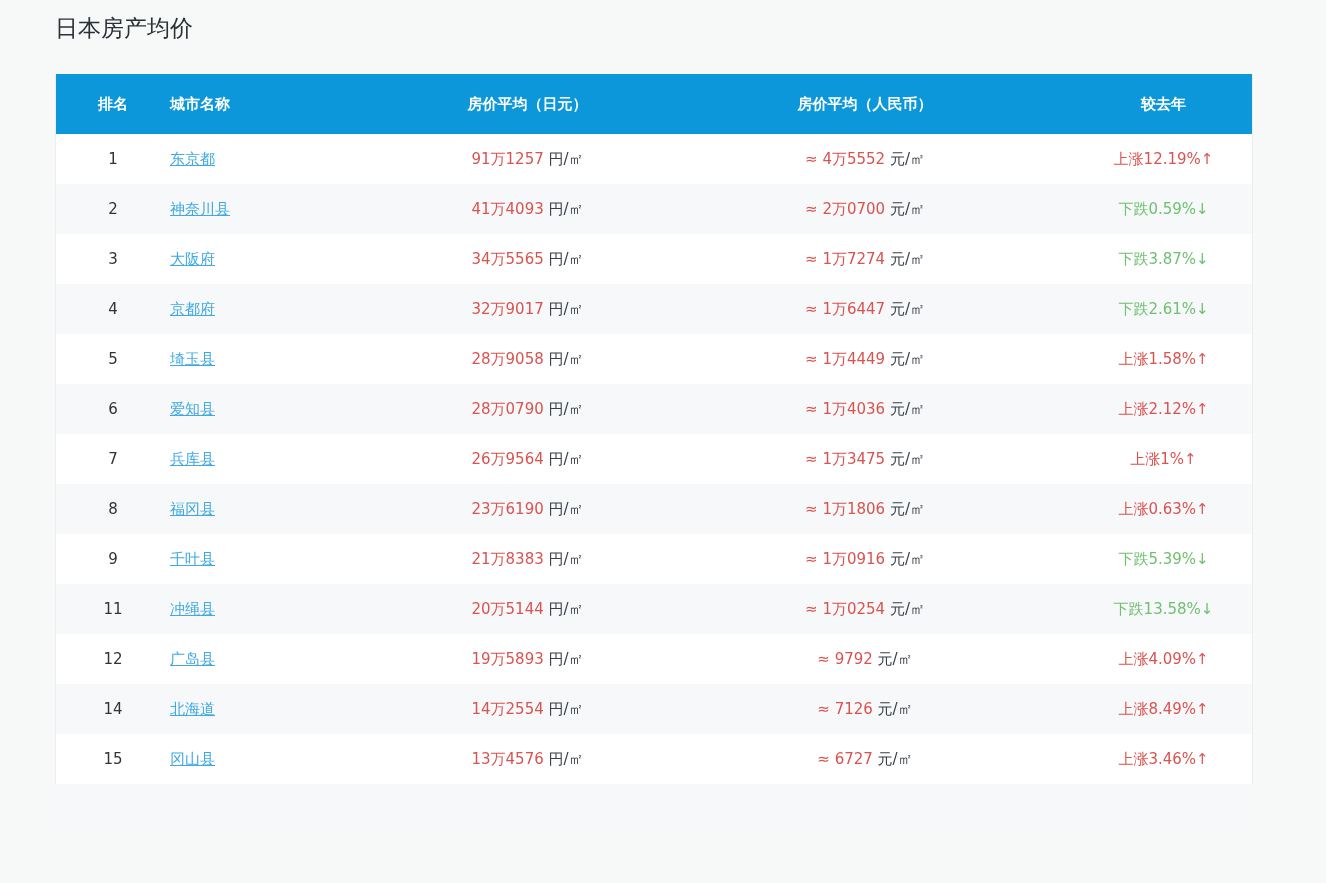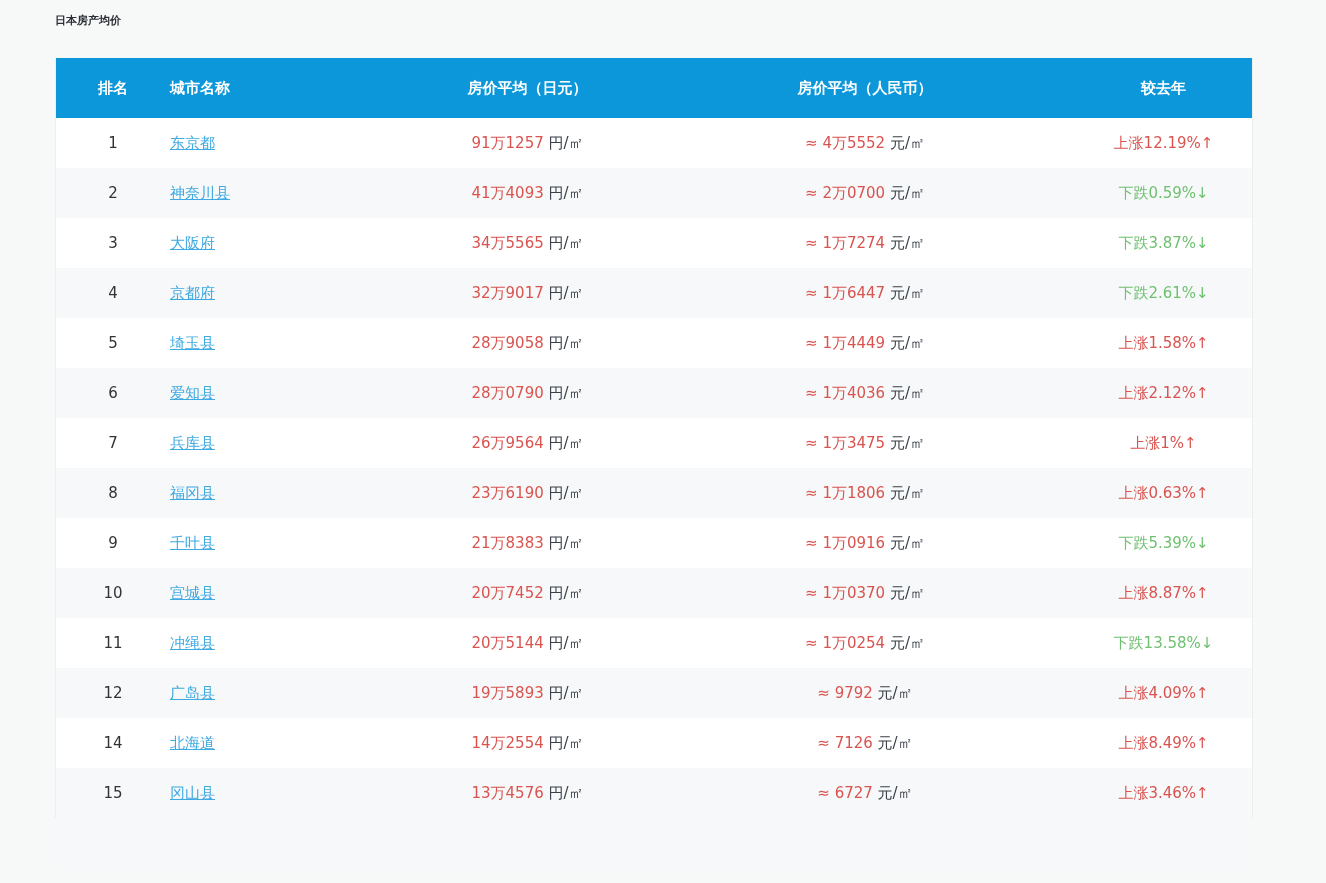--- a/index.html
+++ b/index.html
@@ -16,22 +16,22 @@
   *{box-sizing:border-box;}
   html,body{margin:0;padding:0;}
   body{
     width:1326px;height:883px;overflow:hidden;
     background:var(--page-bg);
     font-family:"DejaVu Sans","Liberation Sans",sans-serif;
     color:var(--text);
   }
   .page-title{
     margin:13px 0 0 55px;
-    font-size:11px;
-    font-weight:bold;
+    font-size:23px;
+    font-weight:normal;
     color:#2b2f36;
   }
   .table-wrap{
     margin:30px 0 0 55px;
     width:1198px;
     background:#ffffff;
     border-left:1px solid #ededee;
     border-right:1px solid #ededee;
   }
   table{
@@ -158,27 +158,20 @@
           <td><span class="chg-up">上涨0.63%↑</span></td>
         </tr>
         <tr>
           <td>9</td>
           <td class="left"><a class="city-link">千叶县</a></td>
           <td><span class="num">21万8383</span><span class="unit"> 円/㎡</span></td>
           <td><span class="num">≈ 1万0916</span><span class="unit"> 元/㎡</span></td>
           <td><span class="chg-down">下跌5.39%↓</span></td>
         </tr>
         <tr>
-          <td>10</td>
-          <td class="left"><a class="city-link">宫城县</a></td>
-          <td><span class="num">20万7452</span><span class="unit"> 円/㎡</span></td>
-          <td><span class="num">≈ 1万0370</span><span class="unit"> 元/㎡</span></td>
-          <td><span class="chg-up">上涨8.87%↑</span></td>
-        </tr>
-        <tr>
           <td>11</td>
           <td class="left"><a class="city-link">冲绳县</a></td>
           <td><span class="num">20万5144</span><span class="unit"> 円/㎡</span></td>
           <td><span class="num">≈ 1万0254</span><span class="unit"> 元/㎡</span></td>
           <td><span class="chg-down">下跌13.58%↓</span></td>
         </tr>
         <tr>
           <td>12</td>
           <td class="left"><a class="city-link">广岛县</a></td>
           <td><span class="num">19万5893</span><span class="unit"> 円/㎡</span></td>

